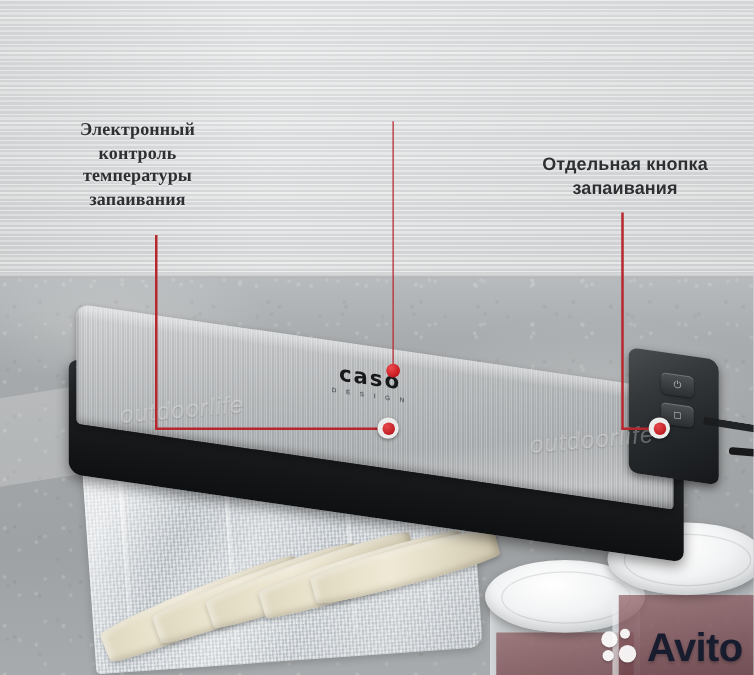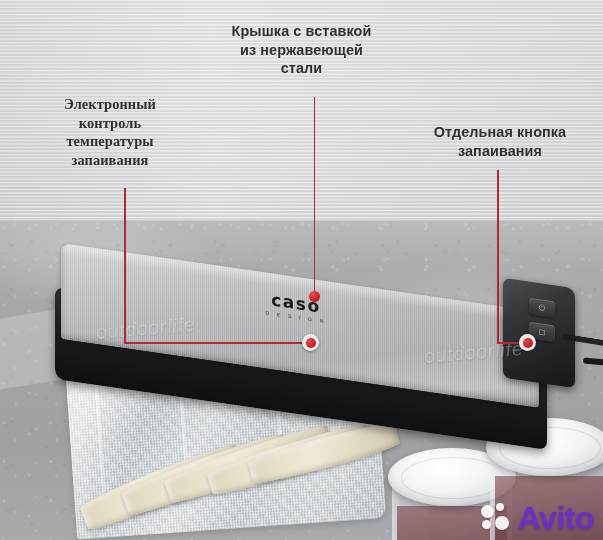--- a/index.html
+++ b/index.html
@@ -270,21 +270,21 @@
   #avito .marks { position:relative; width:30px; height:30px; }
   #avito .marks span {
     position:absolute; border-radius:50%; background:#ffffff;
     box-shadow:0 1px 2px rgba(0,0,0,.25);
   }
   #avito .m1 { left:0px;  top:2px;  width:13px; height:13px; }
   #avito .m2 { left:15px; top:0px;  width:8px;  height:8px; }
   #avito .m3 { left:1px;  top:17px; width:9px;  height:9px; }
   #avito .m4 { left:14px; top:13px; width:14px; height:14px; }
   #avito .word {
-    color:#6d28d9; font-size:32px; font-weight:700; line-height:1;
+    color:#0f172a; font-size:32px; font-weight:700; line-height:1;
     letter-spacing:-0.5px;
     text-shadow:0 1px 3px rgba(0,0,0,.30);
   }
 </style>
 </head>
 <body>
 
 <div id="stage">
 
   <div class="bg-wall"></div>
@@ -355,23 +355,20 @@
       <i></i>
     </div>
   <div class="dot" id="dot-right">
       <i></i>
     </div>
 
   <div class="callout" id="callout-left">Электронный
 контроль
 температуры
 запаивания</div>
-  <div class="callout" id="callout-center">Крышка с вставкой
-из нержавеющей
-стали</div>
   <div class="callout" id="callout-right">Отдельная кнопка
 запаивания</div>
 
   <div id="avito">
     <div class="marks">
       <span class="m1"></span>
         <span class="m2"></span>
         <span class="m3"></span>
         <span class="m4"></span>
     </div>

